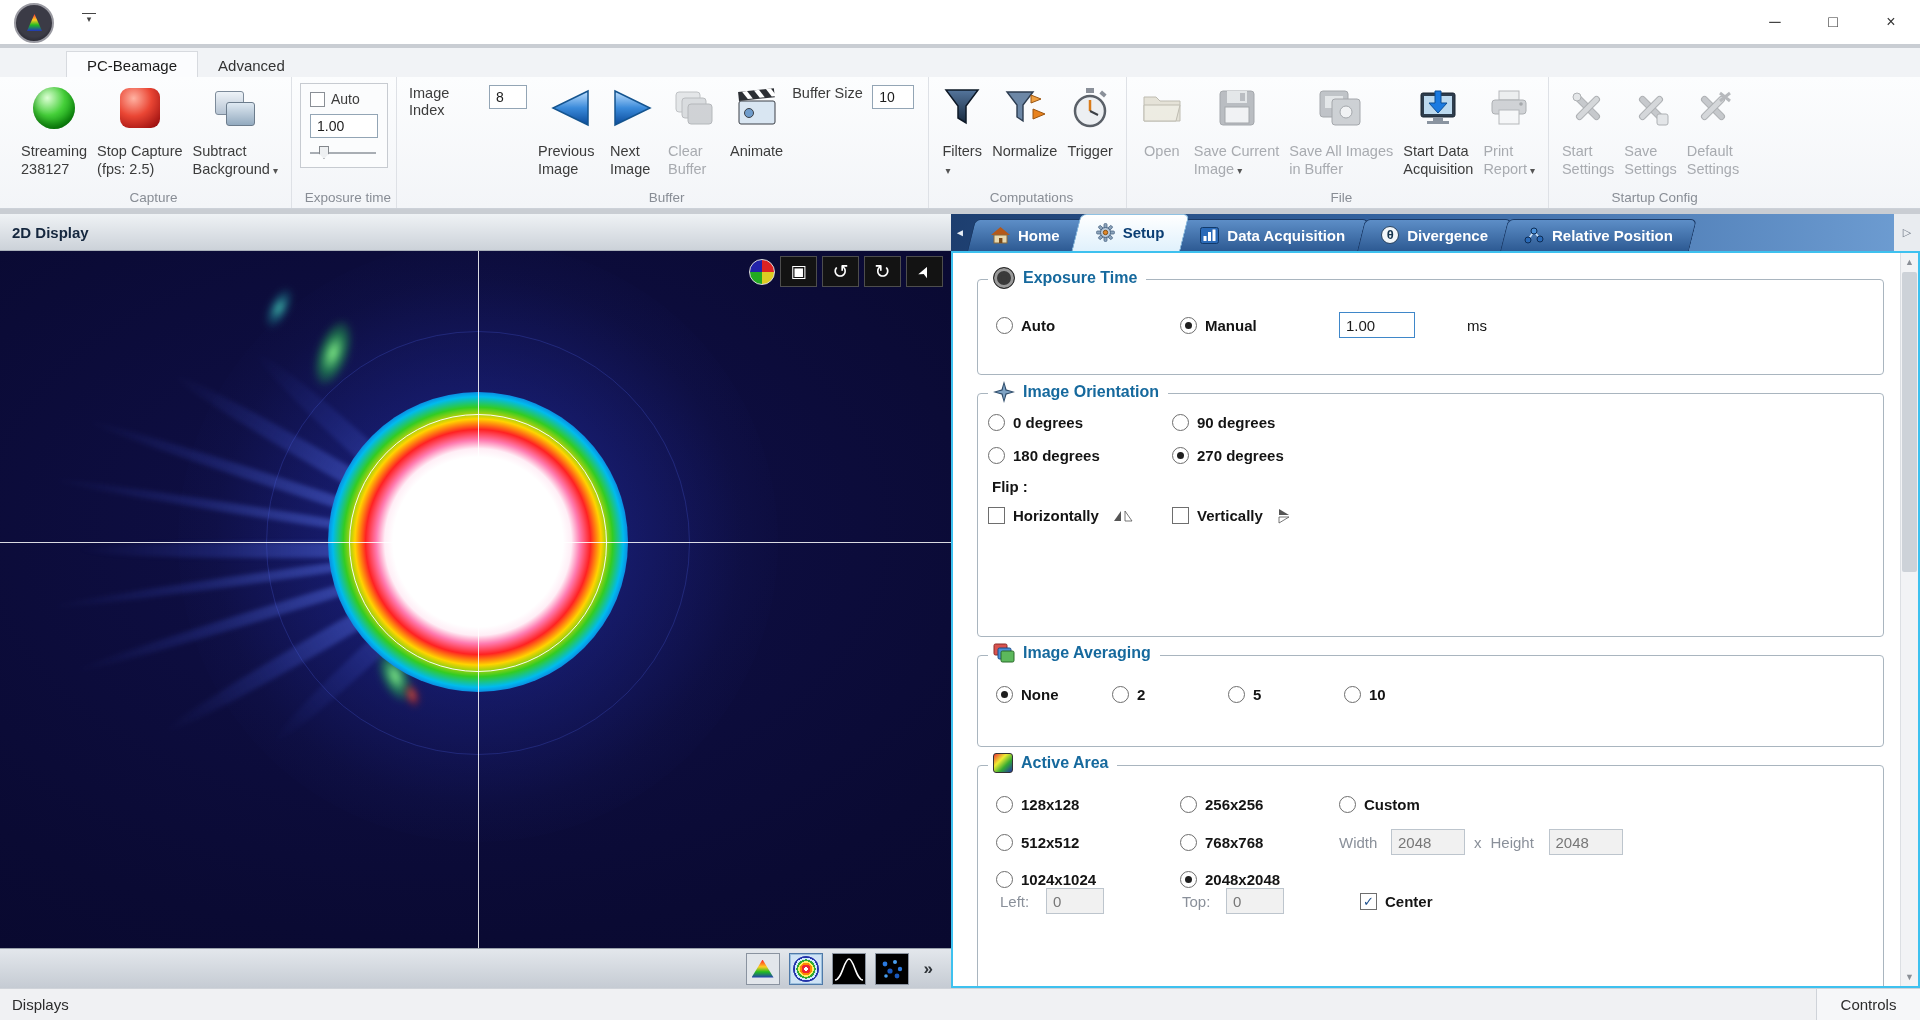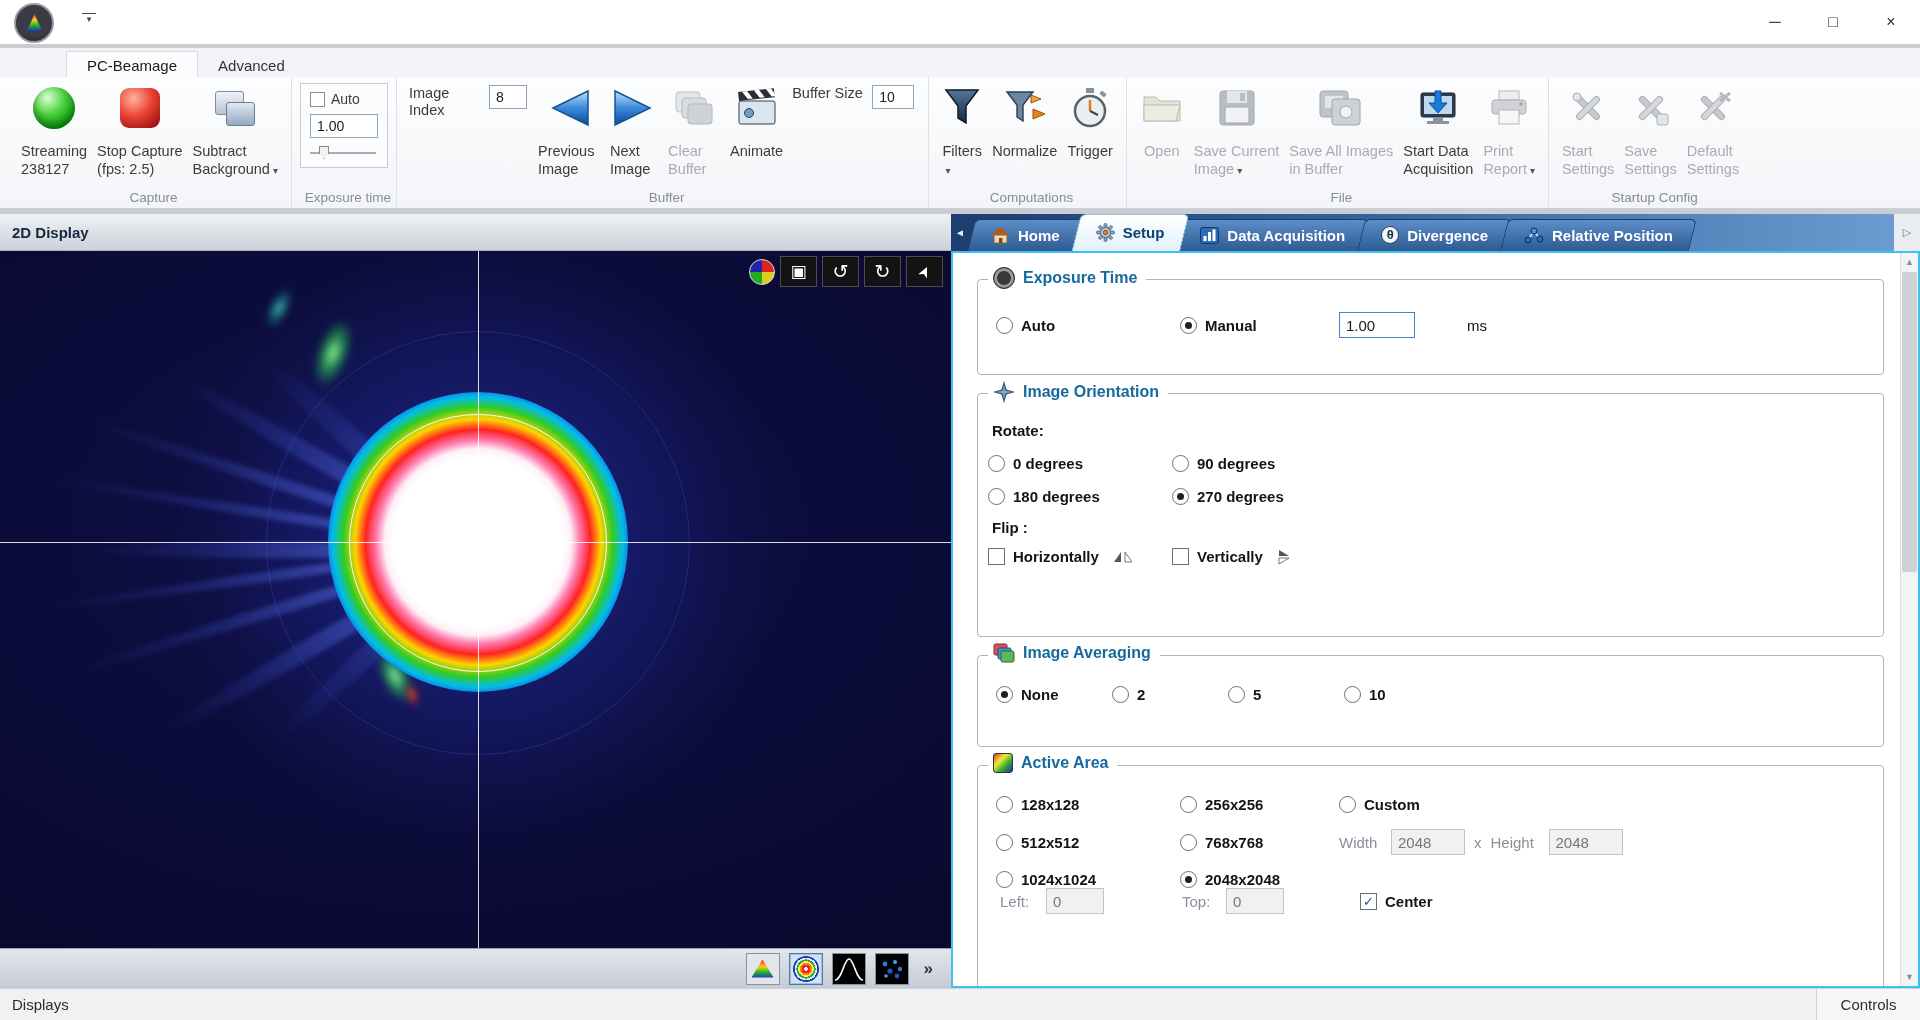--- a/index.html
+++ b/index.html
@@ -587,21 +587,20 @@
           </div>
 
           <div class="gbox" style="height:244px;padding-left:10px;">
             <div class="gbox-title">
               <svg class="gi" width="22" height="22" viewBox="0 0 22 22">
                 <polygon points="11,0 13.5,8.5 22,11 13.5,13.5 11,22 8.5,13.5 0,11 8.5,8.5" fill="#2c4a68"></polygon>
                 <polygon points="11,3 12.5,9.5 19,11 12.5,12.5 11,19 9.5,12.5 3,11 9.5,9.5" fill="#7fa3c4"></polygon>
               </svg>
               <span>Image Orientation</span>
             </div>
-            <div class="slabel" style="margin:8px 0 16px 4px;">Rotate:</div>
             <div class="frow" style="margin-bottom:16px;">
               <label class="opt c184">
                 <span class="radio"></span>
                 <span>0 degrees</span>
               </label>
               <label class="opt">
                 <span class="radio"></span>
                 <span>90 degrees</span>
               </label>
             </div>

